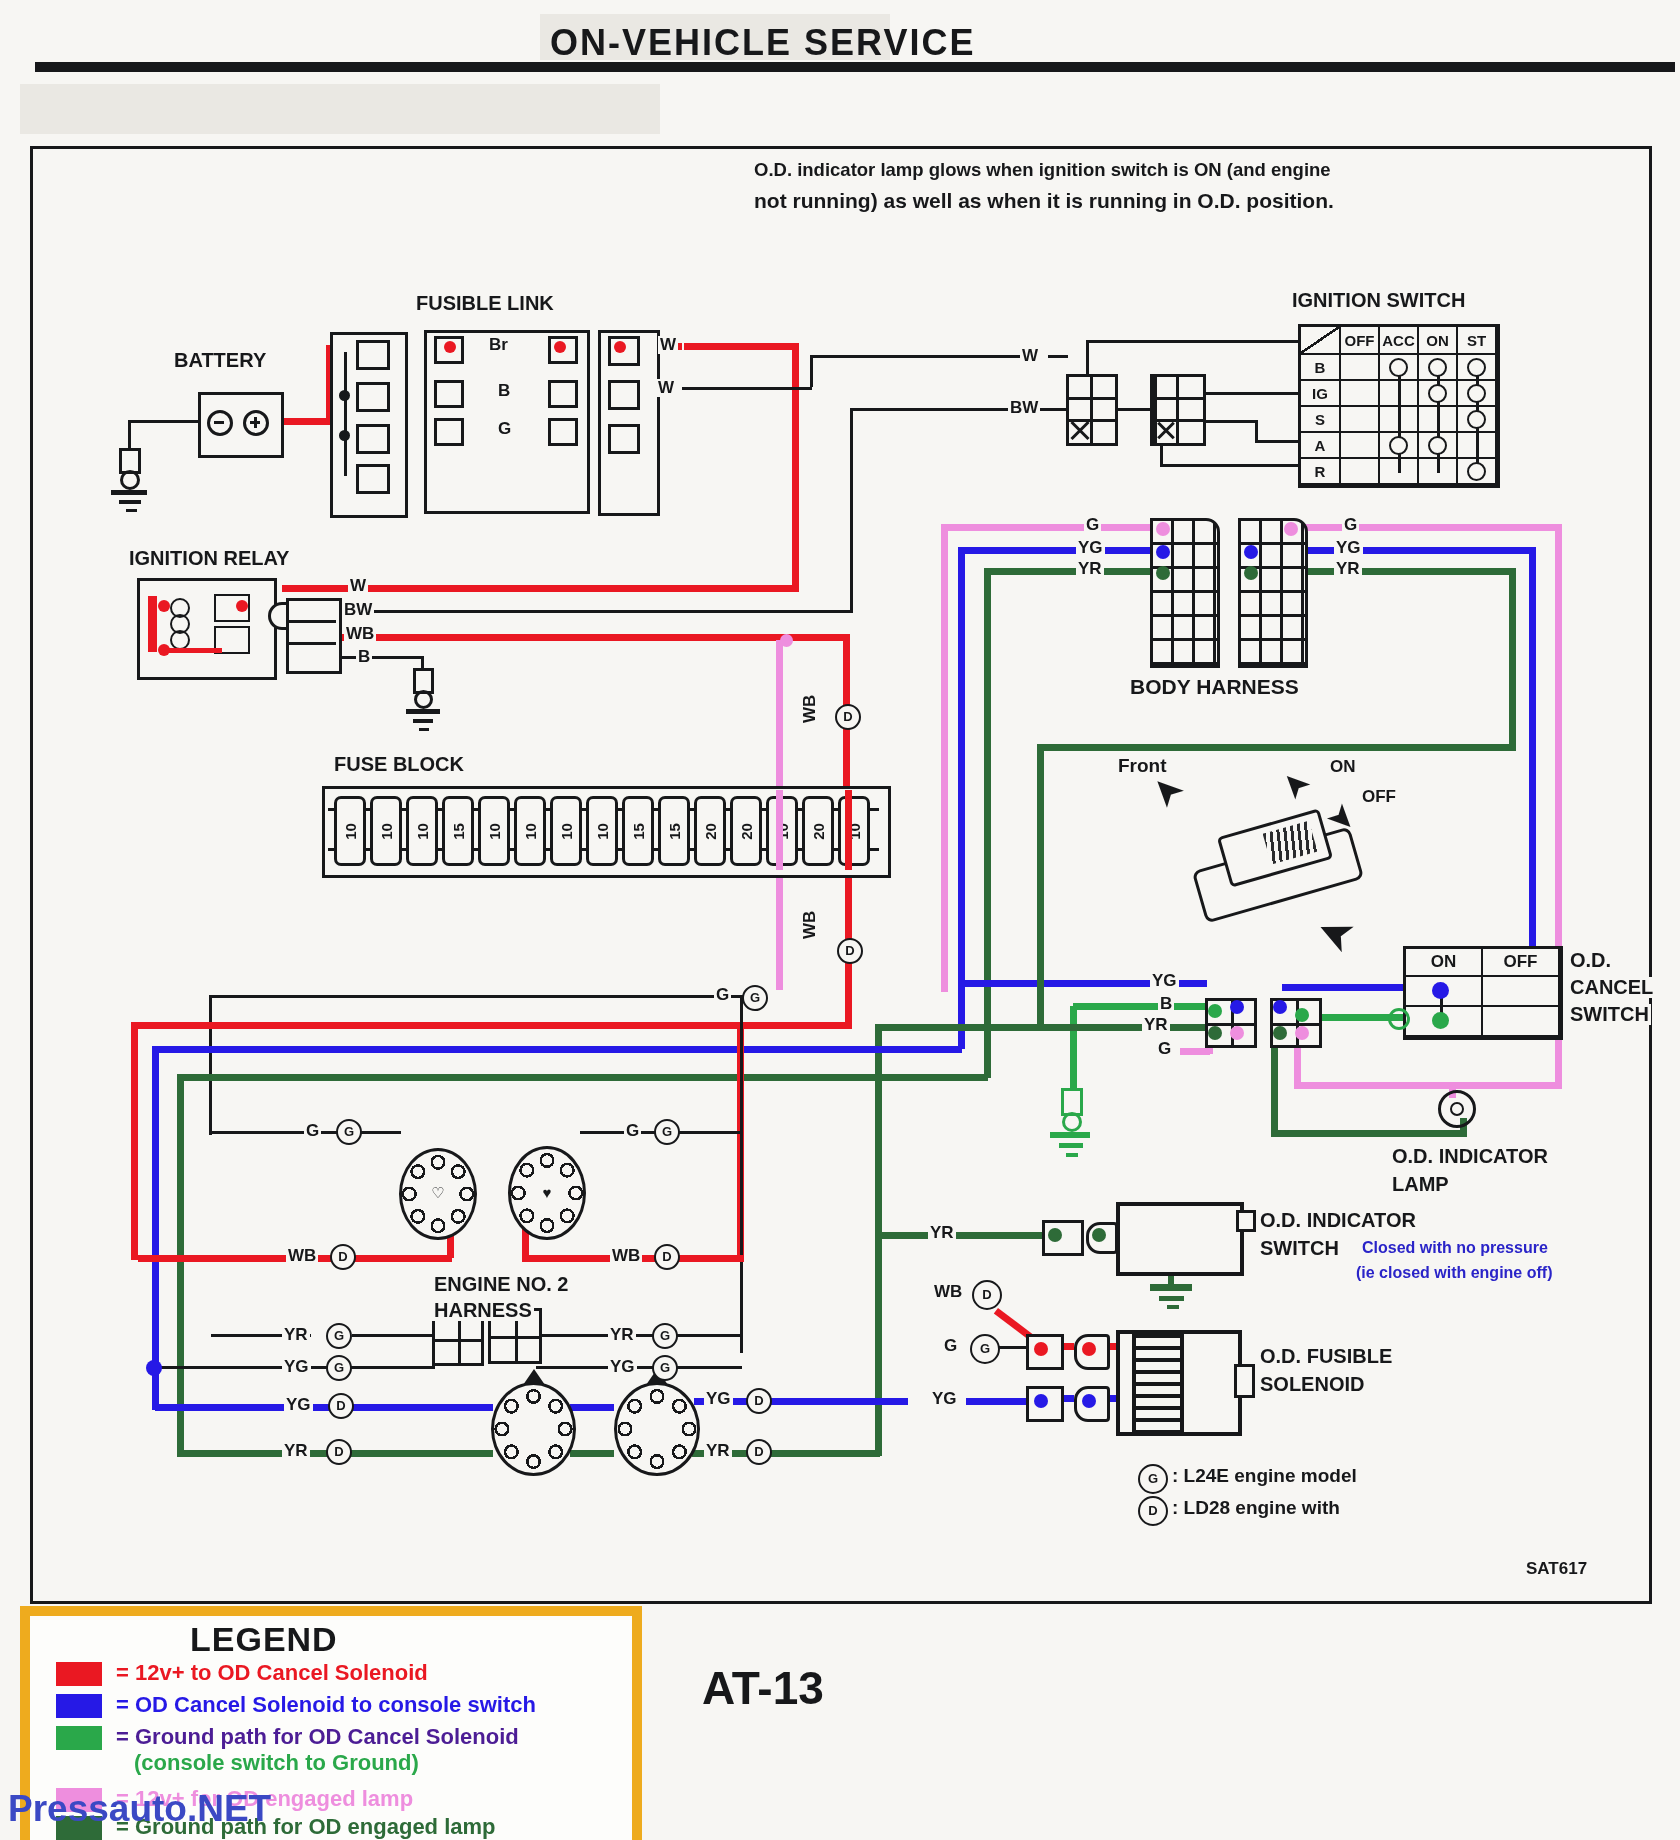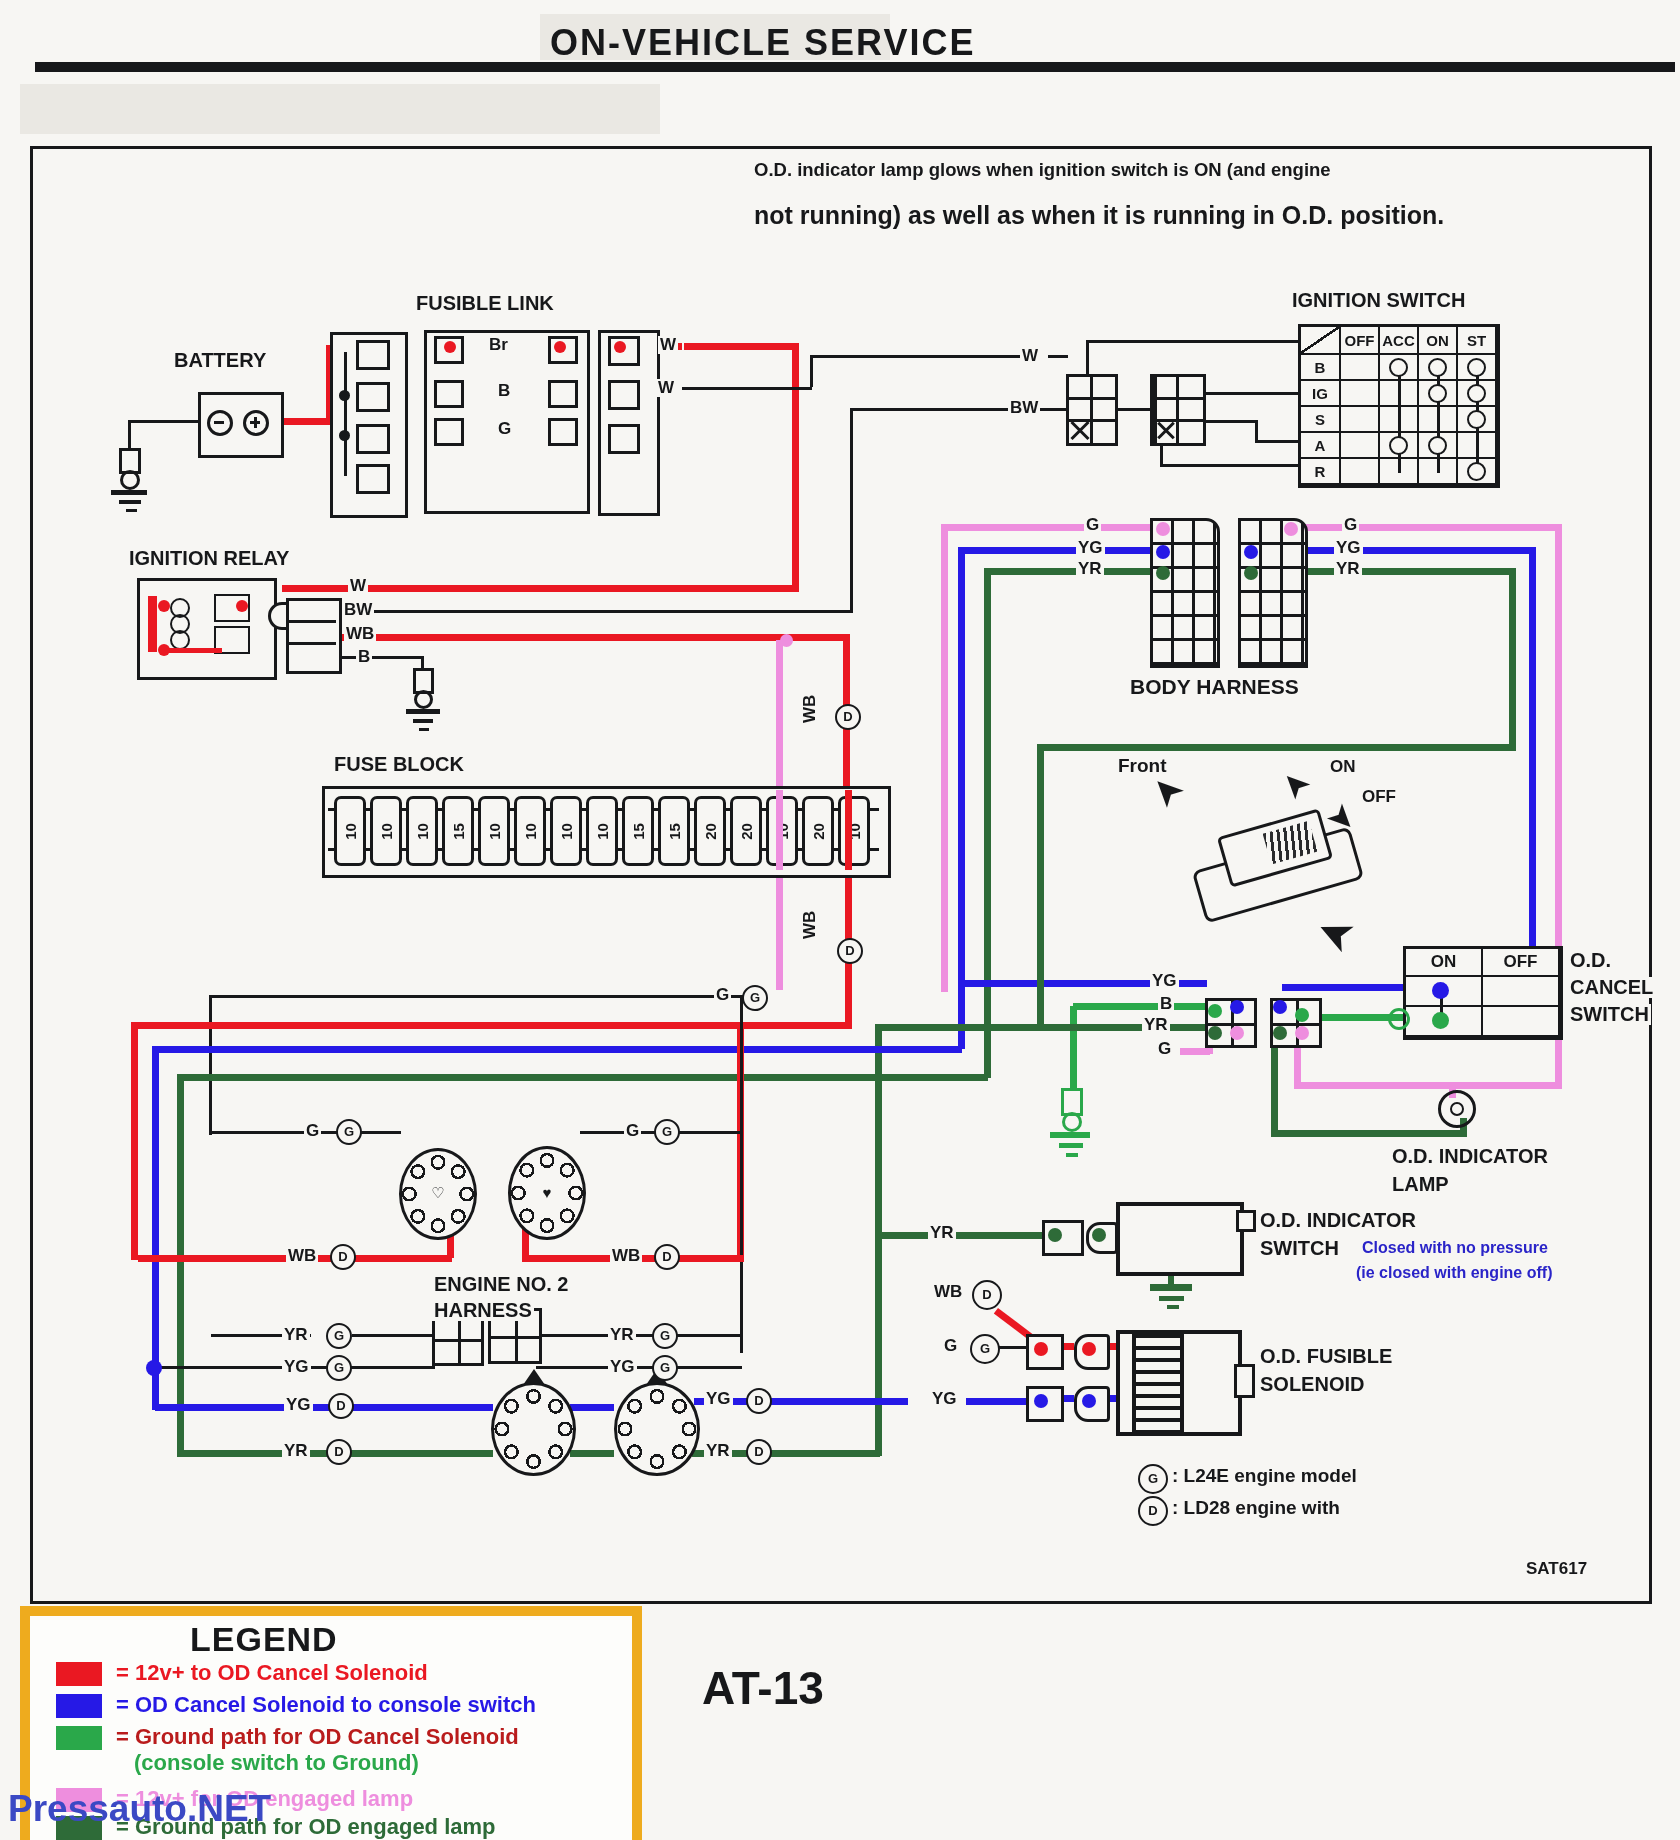--- a/index.html
+++ b/index.html
@@ -84,21 +84,21 @@
 
   <i class="patch" style="left:20px;top:84px;width:640px;height:50px"></i>
   <i class="patch" style="left:540px;top:14px;width:350px;height:46px"></i>
 
   <span class="lbl" style="left:548px;top:24px;font-size:36px;letter-spacing:2px;background:transparent">ON-VEHICLE SERVICE</span>
   <i class="w blk" style="left:35px;top:62px;width:1640px;height:10px"></i>
 
   <div class="box nb" style="left:30px;top:146px;width:1616px;height:1452px;border-width:3px;background:transparent"></div>
 
   <span class="lbl" style="left:752px;top:160px;font-size:18.5px">O.D. indicator lamp glows when ignition switch is ON (and engine</span>
-  <span class="lbl" style="left:752px;top:202px;font-size:25px">not running) as well as when it is running in O.D. position.</span>
+  <span class="lbl" style="left:752px;top:190px;font-size:21px">not running) as well as when it is running in O.D. position.</span>
 
   <span class="lbl big" style="left:172px;top:350px">BATTERY</span>
   <div class="box" style="left:198px;top:392px;width:80px;height:60px"></div>
   <b class="ring" style="left:207px;top:410px;width:20px;height:20px">
       <i style="position:absolute;left:4px;top:8px;width:10px;height:3px;background:#17181a"></i>
     </b>
   <b class="ring" style="left:243px;top:410px;width:20px;height:20px">
       <i style="position:absolute;left:4px;top:8px;width:10px;height:3px;background:#17181a"></i>
       <i style="position:absolute;left:8px;top:4px;width:3px;height:11px;background:#17181a"></i>
     </b>
@@ -564,21 +564,21 @@
   <div class="rcon pt" style="left:491px;top:1382px;width:79px;height:88px"></div>
   <div class="rcon pt" style="left:614px;top:1382px;width:80px;height:88px"></div>
 
   <div class="legend">
     <div class="lt">LEGEND</div>
     <i class="sw" style="top:46px;background:#ea1822"></i>
     <span class="ltx" style="top:44px;color:#ea1822">= 12v+ to OD Cancel Solenoid</span>
     <i class="sw" style="top:78px;background:#2619e6"></i>
     <span class="ltx" style="top:76px;color:#2619e6">= OD Cancel Solenoid to console switch</span>
     <i class="sw" style="top:110px;background:#2aa84a"></i>
-    <span class="ltx" style="top:108px;color:#b91c1c">= Ground path for OD Cancel Solenoid</span>
+    <span class="ltx" style="top:108px;color:#4c1d95">= Ground path for OD Cancel Solenoid</span>
     <span class="ltx" style="top:134px;left:104px;color:#2aa84a">(console switch to Ground)</span>
     <i class="sw" style="top:172px;background:#ee8ede"></i>
     <span class="ltx" style="top:170px;color:#ee8ede">= 12v+ for OD engaged lamp</span>
     <i class="sw" style="top:200px;background:#2e6b38"></i>
     <span class="ltx" style="top:198px;color:#2e6b38">= Ground path for OD engaged lamp</span>
   </div>
   <span class="wm">Pressauto.NET</span>
   <span class="lbl" style="left:700px;top:1664px;font-size:46px;background:transparent">AT-13</span>
 
 </div>

